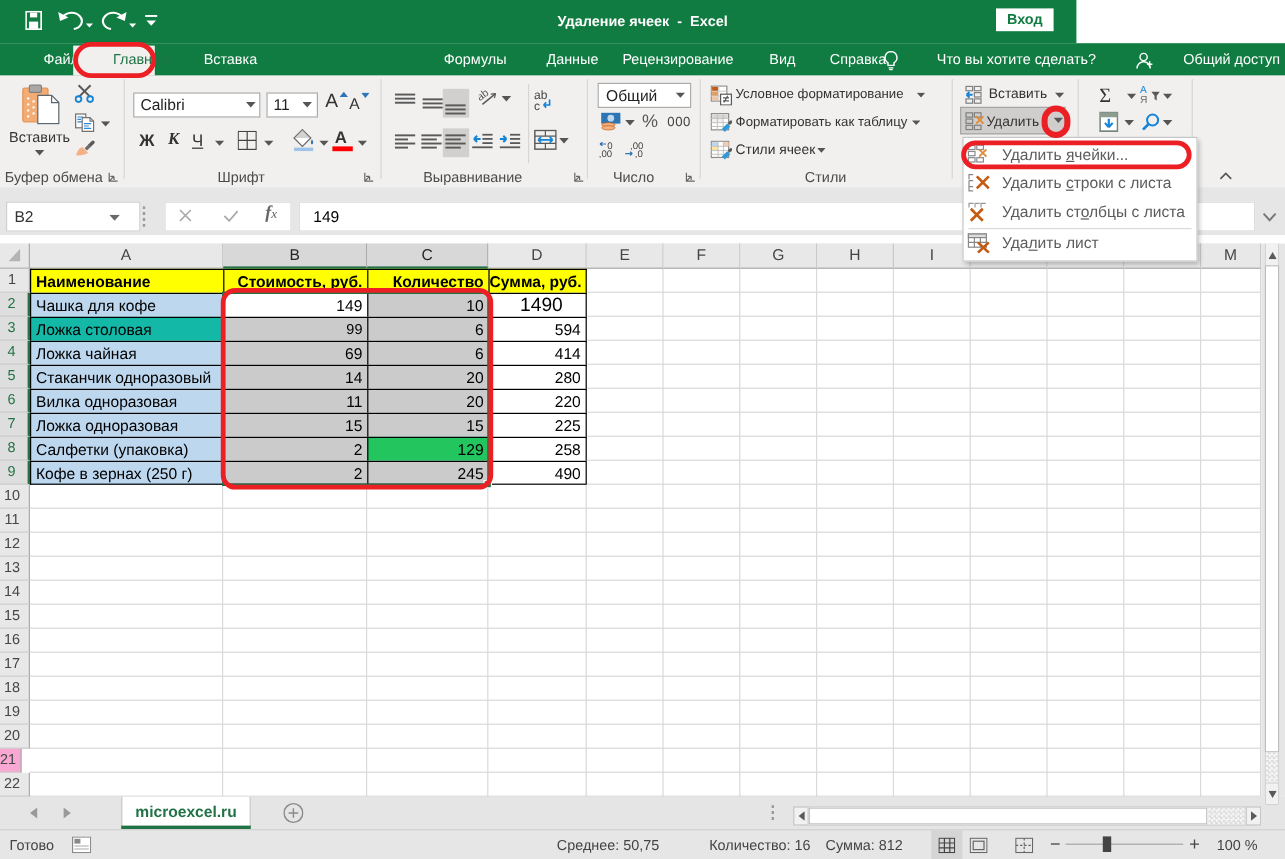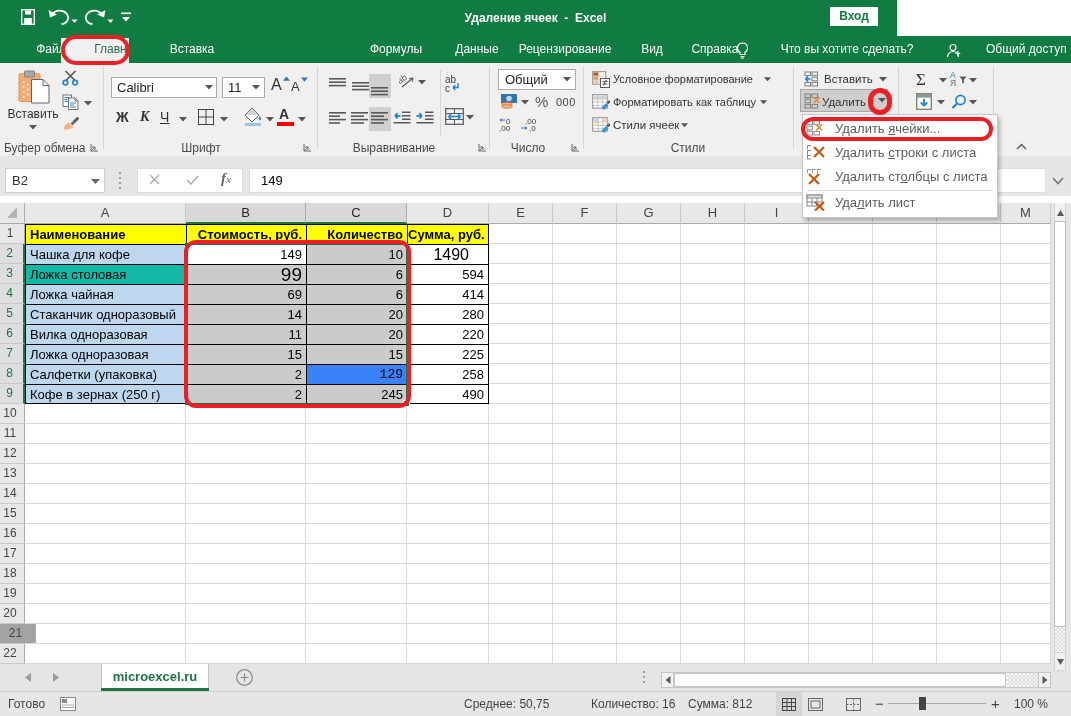--- a/index.html
+++ b/index.html
@@ -374,21 +374,21 @@
 <path d="M6 9.5 L1.5 14" stroke="#1583D6" stroke-width="2.2"></path>
 </svg>
 <svg class="abs" style="left:969px;top:100px" width="8" height="5" viewBox="0 0 8 5">
     <path d="M0 0 l4 4.5 4-4.5z" fill="#555"></path>
   </svg>
 <svg class="abs" style="left:1016px;top:143px" width="11" height="7" viewBox="0 0 11 7">
     <path d="M1 6 L5.5 1.5 L10 6" stroke="#555" stroke-width="1.4" fill="none"></path>
   </svg>
 
 <div class="abs" id="fbar">
-  <div class="abs" style="left:5px;top:12px;width:100px;height:25px;background:#fff;border:1px solid #D0D0D0;line-height:23px;font-size:13px;color:#333;padding-left:6px;">B2</div>
+  <div class="abs" style="left:5px;top:12px;width:112px;height:25px;background:#fff;border:1px solid #D0D0D0;line-height:23px;font-size:13px;color:#333;padding-left:6px;">B2</div>
   <svg class="abs" style="left:91px;top:23px" width="9" height="5" viewBox="0 0 9 5">
       <path d="M0 0 l4.5 5 4.5-5z" fill="#6a6a6a"></path>
     </svg>
   <div class="abs" style="left:119px;top:16px;width:3px;height:17px;background:repeating-linear-gradient(#9a9a9a 0 2px, transparent 2px 5px);width:2px;"></div>
   <div class="abs" style="left:137px;top:12px;width:106px;height:25px;background:#fff;border:1px solid #DCDCDC;"></div>
   <svg class="abs" style="left:149px;top:18px" width="11" height="11" viewBox="0 0 11 11">
       <path d="M1 1 L10 10 M10 1 L1 10" stroke="#ababab" stroke-width="1.4"></path>
     </svg>
   <svg class="abs" style="left:186px;top:19px" width="13" height="10" viewBox="0 0 13 10">
       <path d="M1 5 L5 9 L12 1" stroke="#ababab" stroke-width="1.5" fill="none"></path>
@@ -433,21 +433,21 @@
 <div class="abs" style="left:0;top:424px;width:25px;height:20px;background:#E8E8E8;border-bottom:1px solid #C9C9C9;border-right:1px solid #ABABAB;color:#454545;font-size:12px;text-align:center;padding-right:4px;line-height:19px;">11</div>
 <div class="abs" style="left:0;top:444px;width:25px;height:20px;background:#E8E8E8;border-bottom:1px solid #C9C9C9;border-right:1px solid #ABABAB;color:#454545;font-size:12px;text-align:center;padding-right:4px;line-height:19px;">12</div>
 <div class="abs" style="left:0;top:464px;width:25px;height:20px;background:#E8E8E8;border-bottom:1px solid #C9C9C9;border-right:1px solid #ABABAB;color:#454545;font-size:12px;text-align:center;padding-right:4px;line-height:19px;">13</div>
 <div class="abs" style="left:0;top:484px;width:25px;height:20px;background:#E8E8E8;border-bottom:1px solid #C9C9C9;border-right:1px solid #ABABAB;color:#454545;font-size:12px;text-align:center;padding-right:4px;line-height:19px;">14</div>
 <div class="abs" style="left:0;top:504px;width:25px;height:20px;background:#E8E8E8;border-bottom:1px solid #C9C9C9;border-right:1px solid #ABABAB;color:#454545;font-size:12px;text-align:center;padding-right:4px;line-height:19px;">15</div>
 <div class="abs" style="left:0;top:524px;width:25px;height:20px;background:#E8E8E8;border-bottom:1px solid #C9C9C9;border-right:1px solid #ABABAB;color:#454545;font-size:12px;text-align:center;padding-right:4px;line-height:19px;">16</div>
 <div class="abs" style="left:0;top:544px;width:25px;height:20px;background:#E8E8E8;border-bottom:1px solid #C9C9C9;border-right:1px solid #ABABAB;color:#454545;font-size:12px;text-align:center;padding-right:4px;line-height:19px;">17</div>
 <div class="abs" style="left:0;top:564px;width:25px;height:20px;background:#E8E8E8;border-bottom:1px solid #C9C9C9;border-right:1px solid #ABABAB;color:#454545;font-size:12px;text-align:center;padding-right:4px;line-height:19px;">18</div>
 <div class="abs" style="left:0;top:584px;width:25px;height:20px;background:#E8E8E8;border-bottom:1px solid #C9C9C9;border-right:1px solid #ABABAB;color:#454545;font-size:12px;text-align:center;padding-right:4px;line-height:19px;">19</div>
 <div class="abs" style="left:0;top:604px;width:25px;height:20px;background:#E8E8E8;border-bottom:1px solid #C9C9C9;border-right:1px solid #ABABAB;color:#454545;font-size:12px;text-align:center;padding-right:4px;line-height:19px;">20</div>
-<div class="abs" style="left:0;top:624px;width:36px;height:20px;background:#a3a3a3;border-bottom:1px solid #C9C9C9;border-right:1px solid #ABABAB;color:#454545;font-size:12px;text-align:center;padding-right:4px;line-height:19px;">21</div>
+<div class="abs" style="left:0;top:624px;width:18px;height:20px;background:#f9a8d4;border-bottom:1px solid #C9C9C9;border-right:1px solid #ABABAB;color:#454545;font-size:12px;text-align:center;padding-right:4px;line-height:19px;">21</div>
 <div class="abs" style="left:0;top:644px;width:25px;height:20px;background:#E8E8E8;border-bottom:1px solid #C9C9C9;border-right:1px solid #ABABAB;color:#454545;font-size:12px;text-align:center;padding-right:4px;line-height:19px;">22</div>
 <div class="abs" style="left:185px;top:224px;width:1px;height:440px;background:#D9D9D9;"></div>
 <div class="abs" style="left:305px;top:224px;width:1px;height:440px;background:#D9D9D9;"></div>
 <div class="abs" style="left:406px;top:224px;width:1px;height:440px;background:#D9D9D9;"></div>
 <div class="abs" style="left:488px;top:224px;width:1px;height:440px;background:#D9D9D9;"></div>
 <div class="abs" style="left:552px;top:224px;width:1px;height:440px;background:#D9D9D9;"></div>
 <div class="abs" style="left:616px;top:224px;width:1px;height:440px;background:#D9D9D9;"></div>
 <div class="abs" style="left:680px;top:224px;width:1px;height:440px;background:#D9D9D9;"></div>
 <div class="abs" style="left:744px;top:224px;width:1px;height:440px;background:#D9D9D9;"></div>
 <div class="abs" style="left:808px;top:224px;width:1px;height:440px;background:#D9D9D9;"></div>
@@ -479,42 +479,42 @@
 <div class="abs" style="left:25px;top:663px;width:1026px;height:1px;background:#D9D9D9;"></div>
 <div class="abs" style="left:25px;top:224px;width:161px;height:20px;background:#FFFF00;border-top:1px solid #000;border-left:1px solid #000;padding-left:4px;font-weight:bold;font-size:13px;line-height:19px;color:#000;white-space:nowrap;">Наименование</div>
 <div class="abs" style="left:186px;top:224px;width:120px;height:20px;background:#FFFF00;border-top:1px solid #000;border-left:1px solid #000;text-align:right;padding-right:4px;font-weight:bold;font-size:13px;line-height:19px;color:#000;white-space:nowrap;">Стоимость, руб.</div>
 <div class="abs" style="left:306px;top:224px;width:101px;height:20px;background:#FFFF00;border-top:1px solid #000;border-left:1px solid #000;text-align:right;padding-right:4px;font-weight:bold;font-size:13px;line-height:19px;color:#000;white-space:nowrap;">Количество</div>
 <div class="abs" style="left:407px;top:224px;width:82px;height:20px;background:#FFFF00;border-top:1px solid #000;border-left:1px solid #000;border-right:1px solid #000;text-align:right;padding-right:4px;font-weight:bold;font-size:13px;line-height:19px;color:#000;white-space:nowrap;">Сумма, руб.</div>
 <div class="abs" style="left:25px;top:244px;width:161px;height:20px;background:#BDD7EE;border-top:1px solid #000;border-left:1px solid #000;padding-left:4px;font-size:13px;line-height:19px;color:#000;white-space:nowrap;">Чашка для кофе</div>
 <div class="abs" style="left:186px;top:244px;width:120px;height:20px;background:#FFFFFF;border-top:1px solid #000;border-left:1px solid #000;text-align:right;padding-right:4px;font-size:13px;line-height:19px;color:#000;white-space:nowrap;">149</div>
 <div class="abs" style="left:306px;top:244px;width:101px;height:20px;background:#CBCBCB;border-top:1px solid #000;border-left:1px solid #000;text-align:right;padding-right:4px;font-size:13px;line-height:19px;color:#000;white-space:nowrap;">10</div>
 <div class="abs" style="left:407px;top:244px;width:82px;height:20px;background:#FFFFFF;border-top:1px solid #000;border-left:1px solid #000;border-right:1px solid #000;text-align:right;padding-right:19px;font-size:16px;line-height:19px;color:#000;white-space:nowrap;">1490</div>
 <div class="abs" style="left:25px;top:264px;width:161px;height:20px;background:#14b8a6;border-top:1px solid #000;border-left:1px solid #000;padding-left:4px;font-size:13px;line-height:19px;color:#000;white-space:nowrap;">Ложка столовая</div>
-<div class="abs" style="left:186px;top:264px;width:120px;height:20px;background:#CBCBCB;border-top:1px solid #000;border-left:1px solid #000;text-align:right;padding-right:4px;font-size:19px;line-height:19px;color:#000;white-space:nowrap;">99</div>
+<div class="abs" style="left:186px;top:264px;width:120px;height:20px;background:#CBCBCB;border-top:1px solid #000;border-left:1px solid #000;text-align:right;padding-right:4px;font-size:12px;line-height:19px;color:#000;white-space:nowrap;">99</div>
 <div class="abs" style="left:306px;top:264px;width:101px;height:20px;background:#CBCBCB;border-top:1px solid #000;border-left:1px solid #000;text-align:right;padding-right:4px;font-size:13px;line-height:19px;color:#000;white-space:nowrap;">6</div>
 <div class="abs" style="left:407px;top:264px;width:82px;height:20px;background:#FFFFFF;border-top:1px solid #000;border-left:1px solid #000;border-right:1px solid #000;text-align:right;padding-right:4px;font-size:13px;line-height:19px;color:#000;white-space:nowrap;">594</div>
 <div class="abs" style="left:25px;top:284px;width:161px;height:20px;background:#BDD7EE;border-top:1px solid #000;border-left:1px solid #000;padding-left:4px;font-size:13px;line-height:19px;color:#000;white-space:nowrap;">Ложка чайная</div>
 <div class="abs" style="left:186px;top:284px;width:120px;height:20px;background:#CBCBCB;border-top:1px solid #000;border-left:1px solid #000;text-align:right;padding-right:4px;font-size:13px;line-height:19px;color:#000;white-space:nowrap;">69</div>
 <div class="abs" style="left:306px;top:284px;width:101px;height:20px;background:#CBCBCB;border-top:1px solid #000;border-left:1px solid #000;text-align:right;padding-right:4px;font-size:13px;line-height:19px;color:#000;white-space:nowrap;">6</div>
 <div class="abs" style="left:407px;top:284px;width:82px;height:20px;background:#FFFFFF;border-top:1px solid #000;border-left:1px solid #000;border-right:1px solid #000;text-align:right;padding-right:4px;font-size:13px;line-height:19px;color:#000;white-space:nowrap;">414</div>
 <div class="abs" style="left:25px;top:304px;width:161px;height:20px;background:#BDD7EE;border-top:1px solid #000;border-left:1px solid #000;padding-left:4px;font-size:13px;line-height:19px;color:#000;white-space:nowrap;">Стаканчик одноразовый</div>
 <div class="abs" style="left:186px;top:304px;width:120px;height:20px;background:#CBCBCB;border-top:1px solid #000;border-left:1px solid #000;text-align:right;padding-right:4px;font-size:13px;line-height:19px;color:#000;white-space:nowrap;">14</div>
 <div class="abs" style="left:306px;top:304px;width:101px;height:20px;background:#CBCBCB;border-top:1px solid #000;border-left:1px solid #000;text-align:right;padding-right:4px;font-size:13px;line-height:19px;color:#000;white-space:nowrap;">20</div>
 <div class="abs" style="left:407px;top:304px;width:82px;height:20px;background:#FFFFFF;border-top:1px solid #000;border-left:1px solid #000;border-right:1px solid #000;text-align:right;padding-right:4px;font-size:13px;line-height:19px;color:#000;white-space:nowrap;">280</div>
 <div class="abs" style="left:25px;top:324px;width:161px;height:20px;background:#BDD7EE;border-top:1px solid #000;border-left:1px solid #000;padding-left:4px;font-size:13px;line-height:19px;color:#000;white-space:nowrap;">Вилка одноразовая</div>
 <div class="abs" style="left:186px;top:324px;width:120px;height:20px;background:#CBCBCB;border-top:1px solid #000;border-left:1px solid #000;text-align:right;padding-right:4px;font-size:13px;line-height:19px;color:#000;white-space:nowrap;">11</div>
 <div class="abs" style="left:306px;top:324px;width:101px;height:20px;background:#CBCBCB;border-top:1px solid #000;border-left:1px solid #000;text-align:right;padding-right:4px;font-size:13px;line-height:19px;color:#000;white-space:nowrap;">20</div>
 <div class="abs" style="left:407px;top:324px;width:82px;height:20px;background:#FFFFFF;border-top:1px solid #000;border-left:1px solid #000;border-right:1px solid #000;text-align:right;padding-right:4px;font-size:13px;line-height:19px;color:#000;white-space:nowrap;">220</div>
 <div class="abs" style="left:25px;top:344px;width:161px;height:20px;background:#BDD7EE;border-top:1px solid #000;border-left:1px solid #000;padding-left:4px;font-size:13px;line-height:19px;color:#000;white-space:nowrap;">Ложка одноразовая</div>
 <div class="abs" style="left:186px;top:344px;width:120px;height:20px;background:#CBCBCB;border-top:1px solid #000;border-left:1px solid #000;text-align:right;padding-right:4px;font-size:13px;line-height:19px;color:#000;white-space:nowrap;">15</div>
 <div class="abs" style="left:306px;top:344px;width:101px;height:20px;background:#CBCBCB;border-top:1px solid #000;border-left:1px solid #000;text-align:right;padding-right:4px;font-size:13px;line-height:19px;color:#000;white-space:nowrap;">15</div>
 <div class="abs" style="left:407px;top:344px;width:82px;height:20px;background:#FFFFFF;border-top:1px solid #000;border-left:1px solid #000;border-right:1px solid #000;text-align:right;padding-right:4px;font-size:13px;line-height:19px;color:#000;white-space:nowrap;">225</div>
 <div class="abs" style="left:25px;top:364px;width:161px;height:20px;background:#BDD7EE;border-top:1px solid #000;border-left:1px solid #000;padding-left:4px;font-size:13px;line-height:19px;color:#000;white-space:nowrap;">Салфетки (упаковка)</div>
 <div class="abs" style="left:186px;top:364px;width:120px;height:20px;background:#CBCBCB;border-top:1px solid #000;border-left:1px solid #000;text-align:right;padding-right:4px;font-size:13px;line-height:19px;color:#000;white-space:nowrap;">2</div>
-<div class="abs" style="left:306px;top:364px;width:101px;height:20px;background:#3b82f6;border-top:1px solid #000;border-left:1px solid #000;text-align:right;padding-right:4px;font-size:13px;line-height:19px;color:#000;white-space:nowrap;font-family:Liberation Mono, monospace;">129</div>
+<div class="abs" style="left:306px;top:364px;width:101px;height:20px;background:#22c55e;border-top:1px solid #000;border-left:1px solid #000;text-align:right;padding-right:4px;font-size:13px;line-height:19px;color:#000;white-space:nowrap;">129</div>
 <div class="abs" style="left:407px;top:364px;width:82px;height:20px;background:#FFFFFF;border-top:1px solid #000;border-left:1px solid #000;border-right:1px solid #000;text-align:right;padding-right:4px;font-size:13px;line-height:19px;color:#000;white-space:nowrap;">258</div>
 <div class="abs" style="left:25px;top:384px;width:161px;height:20px;background:#BDD7EE;border-top:1px solid #000;border-left:1px solid #000;border-bottom:1px solid #000;padding-left:4px;font-size:13px;line-height:19px;color:#000;white-space:nowrap;">Кофе в зернах (250 г)</div>
 <div class="abs" style="left:186px;top:384px;width:120px;height:20px;background:#CBCBCB;border-top:1px solid #000;border-left:1px solid #000;border-bottom:1px solid #000;text-align:right;padding-right:4px;font-size:13px;line-height:19px;color:#000;white-space:nowrap;">2</div>
 <div class="abs" style="left:306px;top:384px;width:101px;height:20px;background:#CBCBCB;border-top:1px solid #000;border-left:1px solid #000;border-bottom:1px solid #000;text-align:right;padding-right:4px;font-size:13px;line-height:19px;color:#000;white-space:nowrap;">245</div>
 <div class="abs" style="left:407px;top:384px;width:82px;height:20px;background:#FFFFFF;border-top:1px solid #000;border-left:1px solid #000;border-right:1px solid #000;border-bottom:1px solid #000;text-align:right;padding-right:4px;font-size:13px;line-height:19px;color:#000;white-space:nowrap;">490</div>
 <div class="abs" style="left:185px;top:243px;width:223px;height:162px;border:2px solid #217346;"></div>
 <div class="abs" style="left:403px;top:400px;width:7px;height:7px;background:#fff;"></div>
 <div class="abs" style="left:404px;top:401px;width:5px;height:5px;background:#217346;"></div>
 <div class="abs" style="left:1051px;top:203px;width:20px;height:461px;background:#E6E6E6;"></div>
 <div class="abs" style="left:1054px;top:203px;width:12px;height:461px;background:#F1F1F1;border-left:1px solid #D4D4D4;border-right:1px solid #D4D4D4;"></div>

